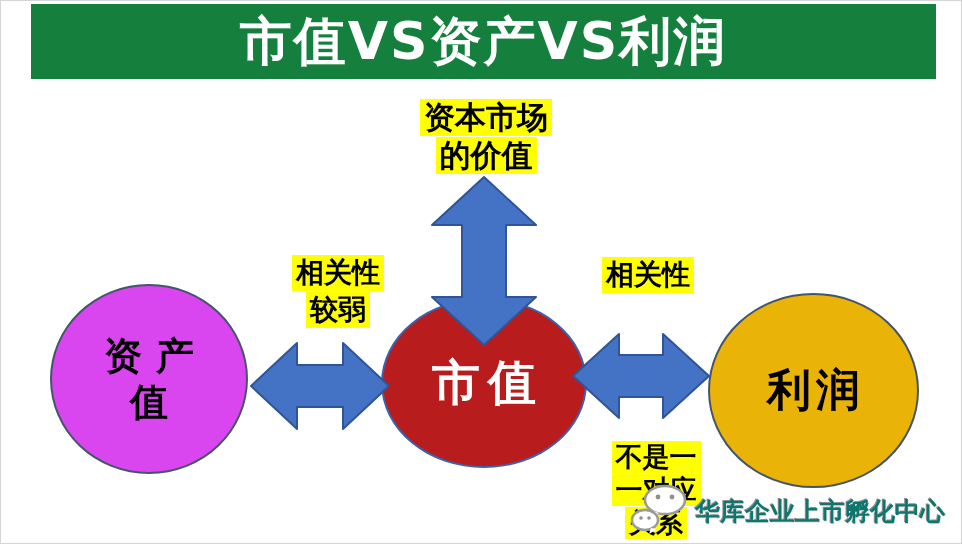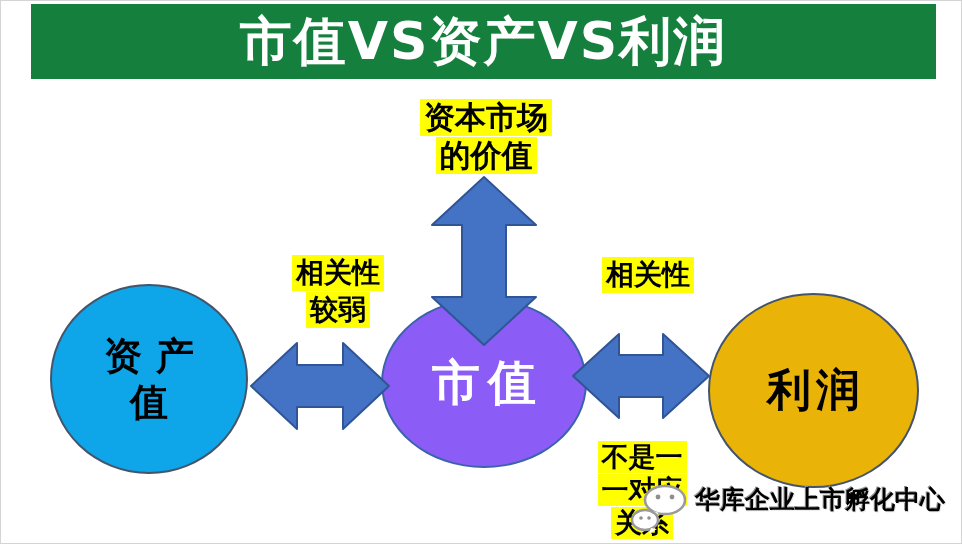--- a/index.html
+++ b/index.html
@@ -20,27 +20,27 @@
     font-size: 52px; font-weight: bold; letter-spacing: 2px;
   }
   
   .node {
     position: absolute; border-radius: 50%;
     display: flex; flex-direction: column; align-items: center; justify-content: center;
     text-align: center; font-weight: bold; z-index: 2;
   }
   .node-left {
     left: 49px; top: 283px; width: 198px; height: 190px;
-    background: #0ea5e9; border: 2px solid #44546A; color: #000000;
+    background: #d946ef; border: 2px solid #44546A; color: #000000;
     font-size: 38px; line-height: 46px;
   }
   .node-left .nl1 { letter-spacing: 14px; margin-right: -14px; }
   .node-center {
     left: 380px; top: 297px; width: 206px; height: 170px;
-    background: #8b5cf6; border: 2px solid #3citizens;
+    background: #b91c1c; border: 2px solid #3citizens;
     border: 2px solid #3B63AD; color: #ffffff;
     font-size: 48px; letter-spacing: 8px; text-indent: 8px;
   }
   .node-right {
     left: 707px; top: 292px; width: 211px; height: 195px;
     background: #eab308; border: 2px solid #44546A; color: #000000;
     font-size: 44px; letter-spacing: 5px; text-indent: 5px;
   }
   
   .arrows { position: absolute; left: 0; top: 0; z-index: 3; pointer-events: none; }
@@ -49,31 +49,31 @@
   .hl-label {
     position: absolute; text-align: center; font-weight: bold; color: #000000;
     z-index: 4;
   }
   .hl-label span {
     display: inline-block; background: #FFFF00; padding: 1px 4px; margin-bottom: 1px;
   }
   .top-label   { left: 375px; top: 98px;  width: 220px; font-size: 31px; line-height: 35px; }
   .corr-left   { left: 278px; top: 254px; width: 118px; font-size: 28px; line-height: 34px; }
   .corr-right  { left: 588px; top: 256px; width: 118px; font-size: 28px; line-height: 34px; }
-  .note-label  { left: 582px; top: 440px; width: 118px; font-size: 27px; line-height: 30px; }
+  .note-label  { left: 596px; top: 440px; width: 118px; font-size: 27px; line-height: 30px; }
   
   .watermark {
     position: absolute; left: 628px; top: 482px; z-index: 5;
     display: flex; align-items: flex-start;
   }
   .wm-icon { width: 62px; height: 52px; }
   .wm-text {
-    margin-left: 4px; 
+    margin-left: 4px; margin-top: 12px;
     font-size: 25px; font-weight: bold; letter-spacing: 0px;
-    color: #000000;
+    color: #0f766e;
     text-shadow: 1px 1px 0 #e9e9e9, -1px -1px 0 #8f8f8f;
   }
 </style>
 </head>
 <body>
 
 <div class="frame">
 
   <div class="banner">
     <span>市值VS资产VS利润</span>

